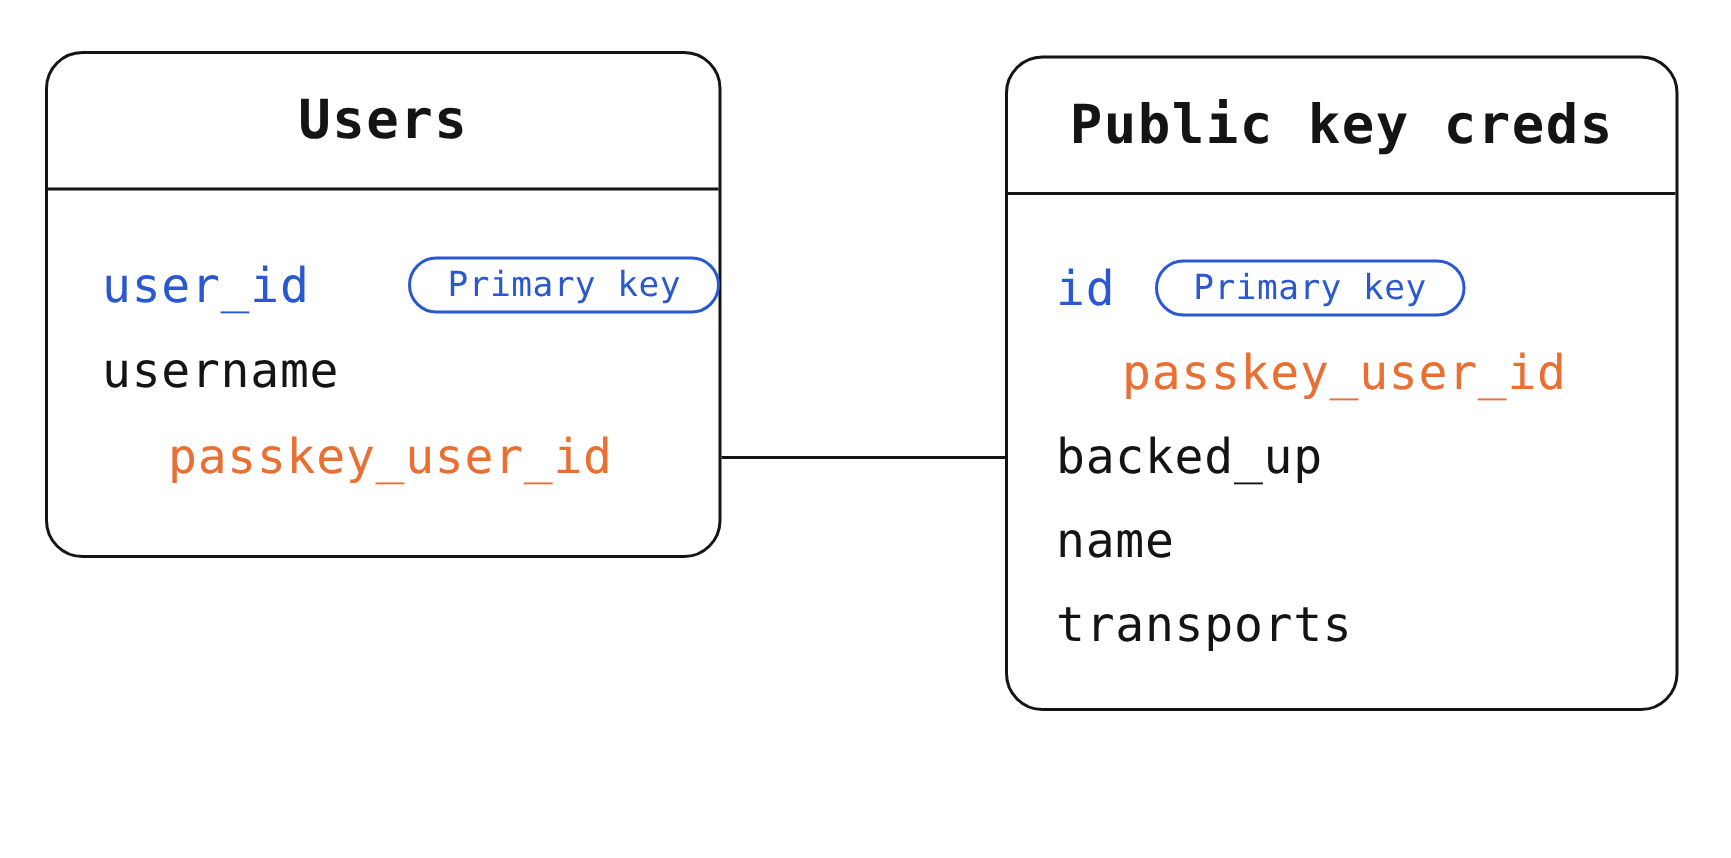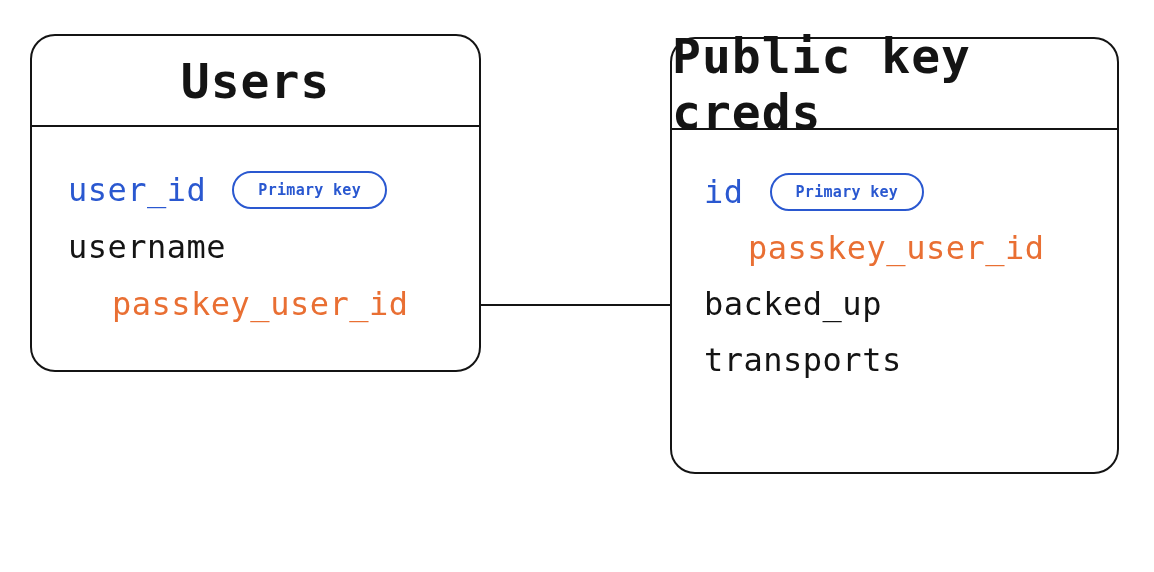--- a/index.html
+++ b/index.html
@@ -23,45 +23,45 @@
     background:var(--bg);
     border:2px solid var(--line);
     border-radius:25px;
   }
   .tbox-users{left:30px;top:34px;width:451px;height:338px;}
   .tbox-creds{left:670px;top:37px;width:449px;height:437px;}
   .tbox-title{
     height:91px;
     border-bottom:2px solid var(--line);
     display:flex;align-items:center;justify-content:center;
-    font-weight:bold;font-size:48px;letter-spacing:1px;
+    font-weight:bold;font-size:36px;letter-spacing:1px;
     color:var(--text);
   }
   .fields{
     list-style:none;margin:0;padding:34px 0 0 0;
   }
   .field{
     display:flex;align-items:center;
     font-size:32px;letter-spacing:.5px;
     color:var(--text);
     white-space:nowrap;
   }
-  .tbox-users .field{height:57px;padding-left:36px;}
+  .tbox-users .field{height:57px;padding-left:36px;gap:40px;}
   .tbox-creds .field{height:56px;padding-left:32px;}
   .field.primary .fname{color:var(--blue);}
   .field.foreign .fname{color:var(--orange);margin-left:44px;}
   .badge{
     margin-left:26px;
     height:38px;
     display:inline-flex;align-items:center;
     padding:0 24px;
     border:2px solid var(--blue);
     border-radius:19px;
     color:var(--blue);
-    font-size:15px;font-weight:bold;letter-spacing:.3px;
+    font-size:23px;font-weight:normal;letter-spacing:.3px;
   }
   .connector{
     position:absolute;
     left:481px;top:304px;width:189px;height:0;
     border-top:2px solid var(--line);
   }
 </style>
 </head>
 <body>
 
@@ -92,18 +92,21 @@
           <span class="fname">id</span>
           <span class="badge">Primary key</span>
         </li>
         <li class="field foreign">
           <span class="fname">passkey_user_id</span>
         </li>
         <li class="field default">
           <span class="fname">backed_up</span>
         </li>
         <li class="field default">
+          <span class="fname">name</span>
+        </li>
+        <li class="field default">
           <span class="fname">transports</span>
         </li>
       </ul>
   </section>
 
 </div>
 
 </body></html>

